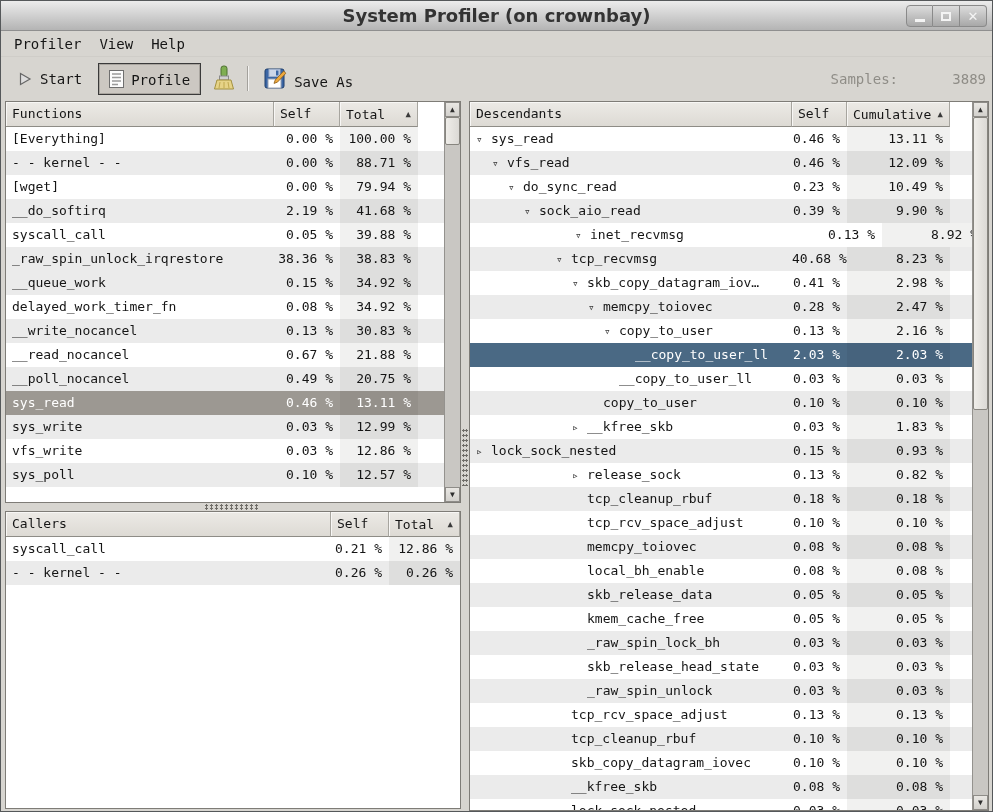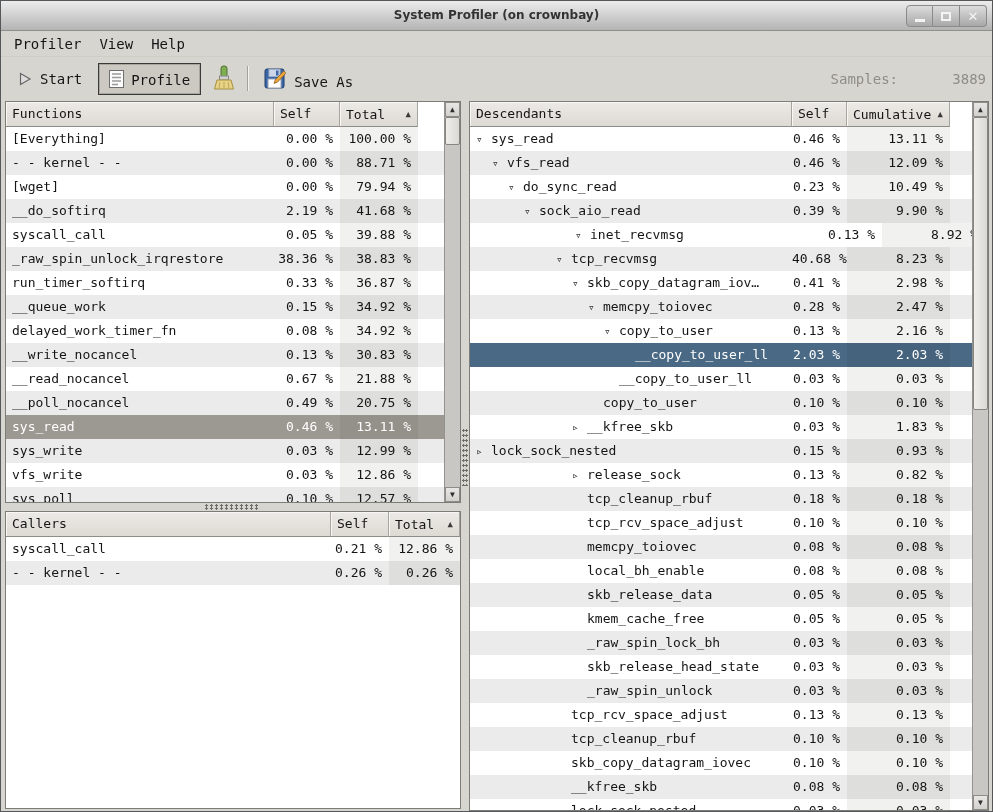--- a/index.html
+++ b/index.html
@@ -5,21 +5,21 @@
   * { margin:0; padding:0; box-sizing:border-box; }
   html,body { width:993px; height:812px; }
   body { font-family:"DejaVu Sans Mono", monospace; background:#d7d5d0; color:#151515; overflow:hidden; }
 
   .window { position:relative; width:993px; height:812px; background:#d7d5d0; border:1px solid #55585a; }
 
   
   .titlebar { position:absolute; left:0; top:0; width:100%; height:30px;
               background:linear-gradient(#ececec,#b4b4b4); border-bottom:1px solid #8f8f8f; }
   .title { text-align:center; line-height:29px; font-family:"DejaVu Sans", sans-serif;
-           font-weight:bold; font-size:12px; color:#333; }
+           font-weight:bold; font-size:18px; color:#333; }
   .winbtns { position:absolute; right:5px; top:4px; display:flex; }
   .winbtn { width:27px; height:22px; background:linear-gradient(#dcdcdc,#a8a8a8);
             border:1px solid #8a8a8a; border-left-width:0;
             display:flex; align-items:center; justify-content:center; }
   .winbtn:first-child { border-radius:4px 0 0 4px; border-left-width:1px; }
   .winbtn:last-child { border-radius:0 4px 4px 0; }
   .glyph-min { width:10px; height:3px; background:#f4f4f4; margin-top:8px; }
   .glyph-max { width:10px; height:9px; border:2px solid #f4f4f4; }
   .glyph-close { color:#f4f4f4; font-size:13px; font-weight:bold; font-family:"DejaVu Sans",sans-serif; }
 
@@ -197,25 +197,20 @@
           <div class="trow">
             <div class="c name-cell fn-name">syscall_call</div>
             <div class="c num fn-self">0.05 %</div>
             <div class="c num sc fn-total">39.88 %</div>
           </div>
           <div class="trow alt">
             <div class="c name-cell fn-name">_raw_spin_unlock_irqrestore</div>
             <div class="c num fn-self">38.36 %</div>
             <div class="c num sc fn-total">38.83 %</div>
           </div>
-          <div class="trow">
-            <div class="c name-cell fn-name">run_timer_softirq</div>
-            <div class="c num fn-self">0.33 %</div>
-            <div class="c num sc fn-total">36.87 %</div>
-          </div>
           <div class="trow alt">
             <div class="c name-cell fn-name">__queue_work</div>
             <div class="c num fn-self">0.15 %</div>
             <div class="c num sc fn-total">34.92 %</div>
           </div>
           <div class="trow">
             <div class="c name-cell fn-name">delayed_work_timer_fn</div>
             <div class="c num fn-self">0.08 %</div>
             <div class="c num sc fn-total">34.92 %</div>
           </div>

